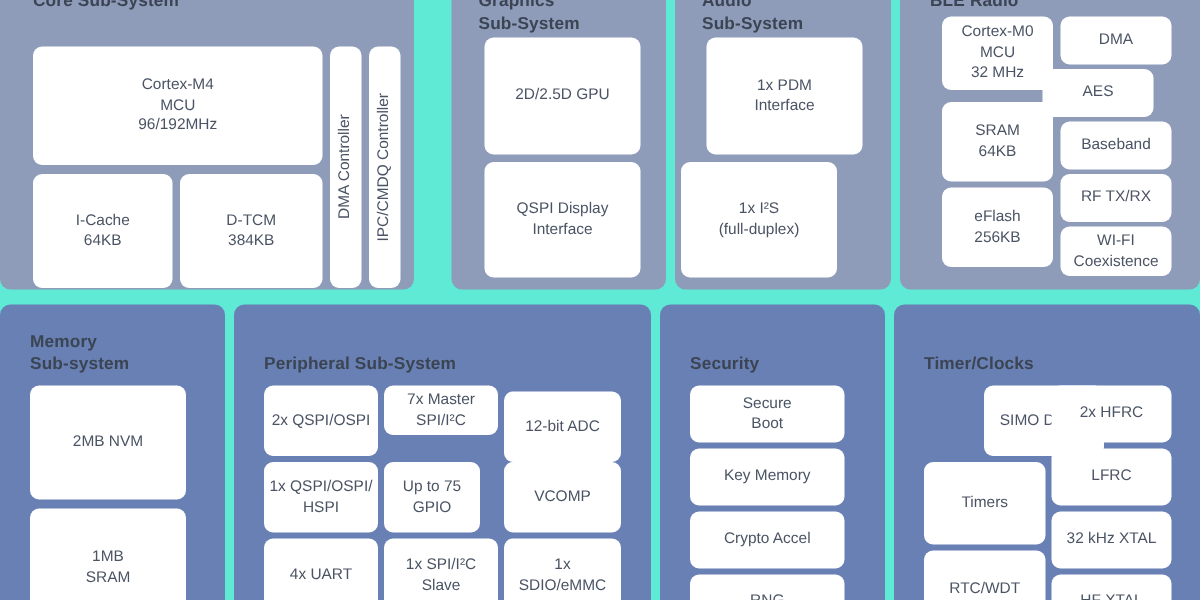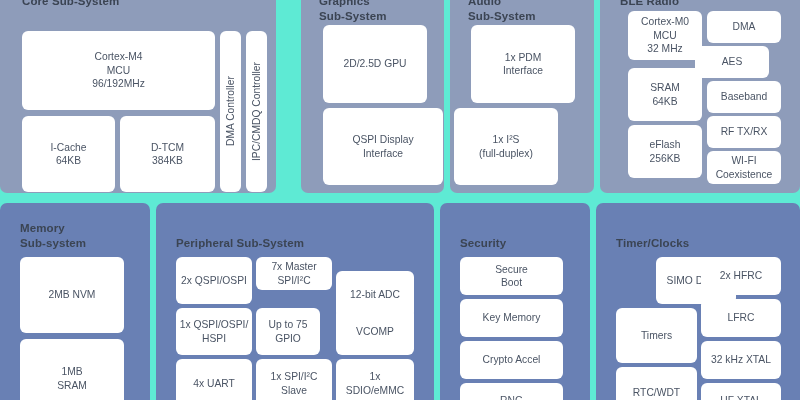--- a/index.html
+++ b/index.html
@@ -92,21 +92,21 @@
     <div class="card" style="left:120px; top:142px; width:95px;  height:76px;">D-TCM
 384KB</div>
     <div class="card vert" style="left:220px; top:57px; width:21px; height:161px;">DMA Controller</div>
     <div class="card vert" style="left:246px; top:57px; width:21px; height:161px;">IPC/CMDQ Controller</div>
   </div>
 
   <div class="panel light" id="p-graphics">
     <div class="panel-title">Graphics
 Sub-System</div>
     <div class="card" style="left:22px; top:51px;  width:104px; height:78px;">2D/2.5D GPU</div>
-    <div class="card" style="left:22px; top:134px; width:120px; height:77px;">QSPI Display
+    <div class="card" style="left:22px; top:134px; width:104px; height:77px;">QSPI Display
 Interface</div>
   </div>
 
   <div class="panel light" id="p-audio">
     <div class="panel-title">Audio
 Sub-System</div>
     <div class="card" style="left:21px; top:51px;  width:104px; height:78px;">1x PDM
 Interface</div>
     <div class="card" style="left:4px; top:134px; width:104px; height:77px;">1x I²S
 (full-duplex)</div>
@@ -135,21 +135,21 @@
     <div class="card" style="left:20px; top:54px;  width:104px; height:76px;">2MB NVM</div>
     <div class="card" style="left:20px; top:136px; width:104px; height:79px;">1MB
 SRAM</div>
   </div>
 
   <div class="panel dark" id="p-periph">
     <div class="panel-title">Peripheral Sub-System</div>
     <div class="card" style="left:20px;  top:54px;  width:76px; height:47px;">2x QSPI/OSPI</div>
     <div class="card" style="left:100px; top:54px;  width:76px; height:33px;">7x Master
 SPI/I²C</div>
-    <div class="card" style="left:180px; top:68px;  width:78px; height:47px;">12-bit ADC</div>
+    <div class="card" style="left:180px; top:58px;  width:78px; height:47px;">12-bit ADC</div>
     <div class="card" style="left:20px;  top:105px; width:76px; height:47px;">1x QSPI/OSPI/
 HSPI</div>
     <div class="card" style="left:100px; top:105px; width:64px; height:47px;">Up to 75
 GPIO</div>
     <div class="card" style="left:180px; top:105px; width:78px; height:47px;">VCOMP</div>
     <div class="card" style="left:20px;  top:156px; width:76px; height:49px;">4x UART</div>
     <div class="card" style="left:100px; top:156px; width:76px; height:49px;">1x SPI/I²C
 Slave</div>
     <div class="card" style="left:180px; top:156px; width:78px; height:49px;">1x
 SDIO/eMMC</div>

